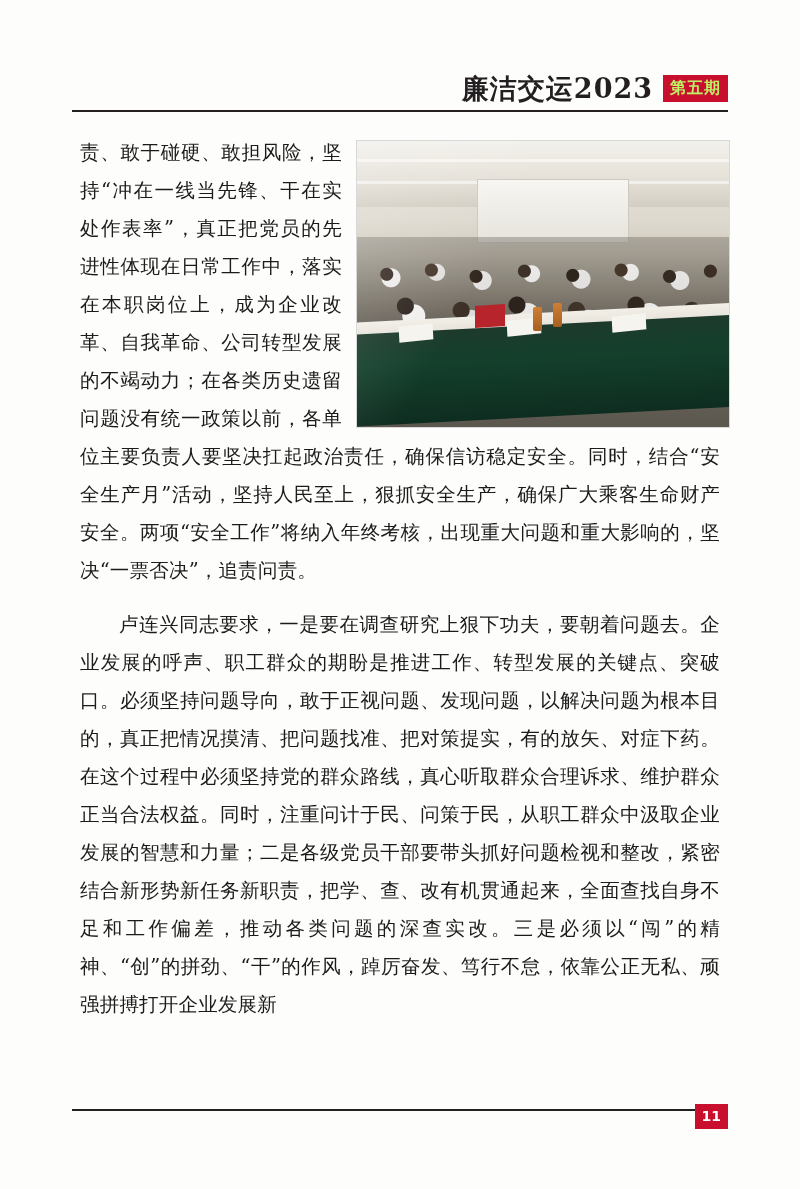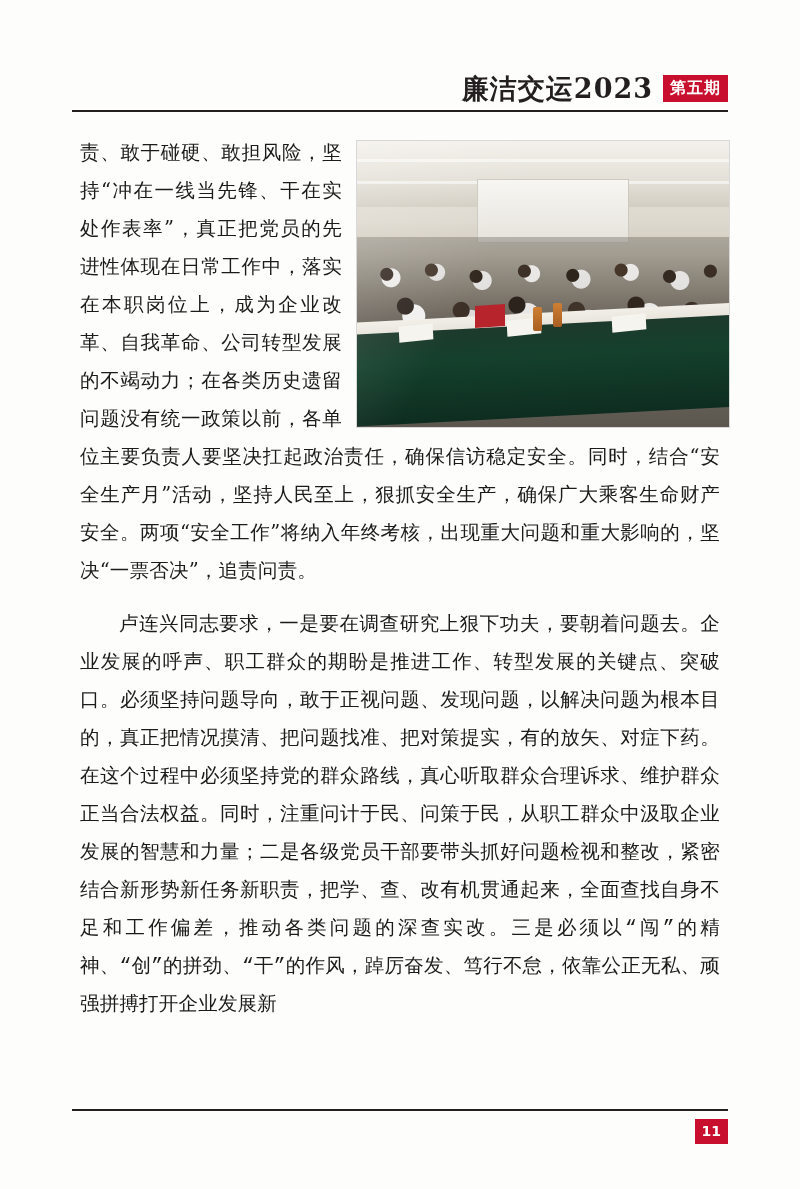--- a/index.html
+++ b/index.html
@@ -38,21 +38,21 @@
     font-family: "DejaVu Serif", "Liberation Serif", serif;
     font-weight: bold;
     font-size: 27px;
     letter-spacing: 1px;
     color: #231f20;
     line-height: 1;
     white-space: nowrap;
   }
   .issue-badge {
     background: #c8102e;
-    color: #ffffff;
+    color: #bef264;
     font-size: 16px;
     font-weight: bold;
     line-height: 1;
     padding: 5px 7px 6px 7px;
     letter-spacing: 1px;
     white-space: nowrap;
   }
   .header-rule {
     position: absolute;
     left: 0;
@@ -72,21 +72,20 @@
     font-size: 19.5px;
     line-height: 38px;
     color: #1b1b1b;
     text-align: justify;
     text-justify: inter-ideograph;
     margin: 8px;
     letter-spacing: 0.2px;
   }
   .para.indent {
     text-indent: 2em;
-    font-family: Liberation Mono, monospace;
   }
 
   
   .wrap-block {
     margin-top: 0;
   }
   .figure {
     float: right;
     width: 372px;
     margin: 6px 0 4px 14px;
@@ -239,21 +238,21 @@
   .footer-rule {
     position: absolute;
     left: 0;
     right: 0;
     top: 8px;
     border-top: 2px solid #231f20;
   }
   .page-number {
     position: absolute;
     right: 0;
-    top: 18px;
+    top: 3px;
     background: #c8102e;
     color: #ffffff;
     font-family: "DejaVu Sans", "Liberation Sans", sans-serif;
     font-size: 14px;
     font-weight: bold;
     line-height: 1;
     padding: 5px 7px 6px 7px;
   }
   .clear { clear: both; }
 </style>

